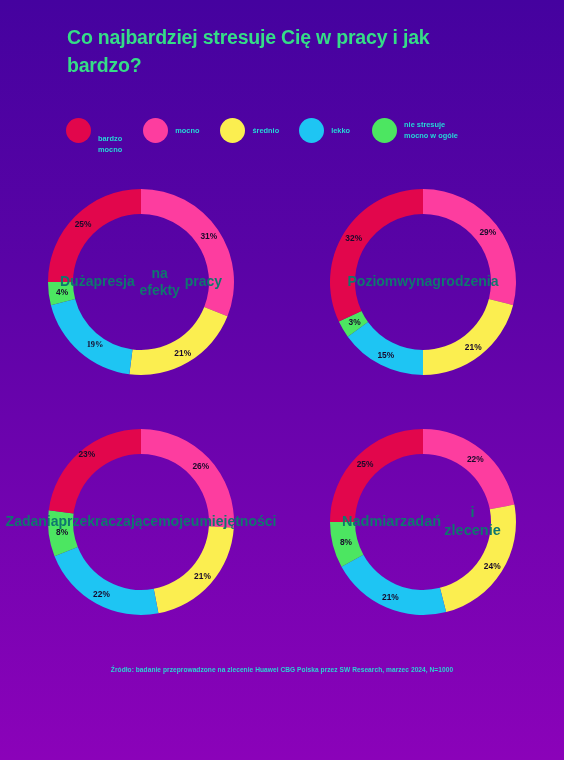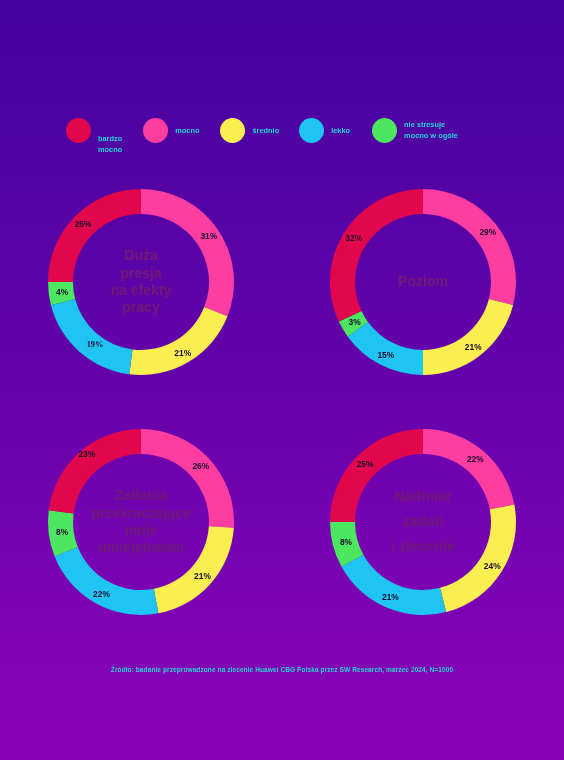--- a/index.html
+++ b/index.html
@@ -63,31 +63,31 @@
     justify-content:center;
   }
   .donut-wrap {
     position:relative;
     width:194px; height:194px;
   }
   .donut-wrap svg { display:block; width:194px; height:194px; }
   .donut-center {
     position:absolute;
     left:0; top:0; width:194px; height:194px;
-    display:flex; flex-direction:column;
+    display:flex; flex-direction:row;
     align-items:center; justify-content:center;
     text-align:center;
-    color:#701a75;
+    color:#0f766e;
     font-weight:bold;
     line-height:1.24;
     pointer-events:none;
     padding:0 16px;
   }
   .dc-2line { font-size:14px; }
-  .dc-3line { font-size:14.5px;gap:7px; }
+  .dc-3line { font-size:14.5px; }
   .dc-4line { font-size:14px; }
   .pct {
     position:absolute;
     color:#190a2c;
     font-size:8.4px;
     font-weight:bold;
     transform:translate(-50%,-50%);
     white-space:nowrap;
   }
 
@@ -100,20 +100,22 @@
     font-size:6.6px;
     font-weight:600;
     letter-spacing:0.05px;
   }
 </style>
 </head>
 <body>
 
 <div class="page">
 
+  <div class="title">Co najbardziej stresuje Cię
+w pracy i jak bardzo?</div>
 
   <div class="legend">
       <div class="legend-item lg0">
         <span class="legend-dot" style="background: rgb(226, 6, 76);"></span>
         <span class="legend-label" style="color: rgb(37, 215, 215); margin-top: 28px;">bardzo
 mocno</span>
       </div>
       <div class="legend-item lg1">
         <span class="legend-dot" style="background: rgb(253, 61, 159);"></span>
         <span class="legend-label" style="color: rgb(37, 215, 215);">mocno</span>
@@ -166,20 +168,21 @@
               <path d="M 21.761419523129902 151.6640284632 A 93 93 0 0 1 12.851084120660175 136.59747411555173 L 35.47176043231067 125.95299182642493 A 68 68 0 0 0 41.986844382503584 136.96939715588817 Z" fill="#4ce661"></path>
               <path d="M 12.851084120660175 136.59747411555173 A 93 93 0 0 1 96.99999999999999 4 L 96.99999999999999 29 A 68 68 0 0 0 35.47176043231067 125.95299182642493 Z" fill="#e2064c"></path>
             </svg>
             <div class="pct" style="left: 161.793px; top: 46.7416px;">29%</div>
             <div class="pct" style="left: 147.258px; top: 161.793px;">21%</div>
             <div class="pct" style="left: 59.7728px; top: 170.063px;">15%</div>
             <div class="pct" style="left: 28.571px; top: 137.469px;">3%</div>
             <div class="pct" style="left: 27.7651px; top: 53.0622px;">32%</div>
             <div class="donut-center dc-2line">
               <div>Poziom</div>
+              <div>wynagrodzenia</div>
             </div>
           </div>
         </div>
     </div>
     <div class="chart-row">
       <div class="chart-cell">
           <div class="donut-wrap">
             <svg viewBox="0 0 194 194">
               <path d="M 97 4 A 93 93 0 0 1 189.81648574382928 102.83951831622616 L 164.86581753312248 101.26975532799332 A 68 68 0 0 0 97 29 Z" fill="#fd3d9f"></path>
               <path d="M 189.81648574382928 102.83951831622616 A 93 93 0 0 1 114.42646225647242 188.35271431776806 L 109.7419293918293 163.79553304955084 A 68 68 0 0 0 164.86581753312248 101.26975532799332 Z" fill="#fbee50"></path>

